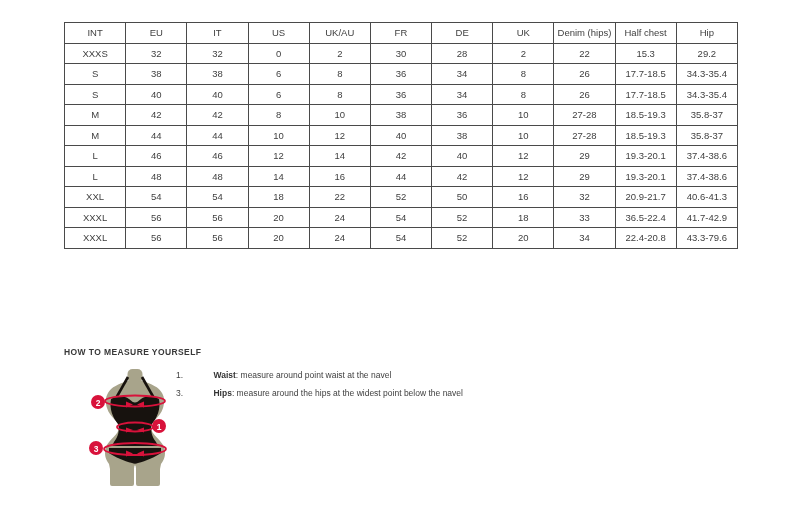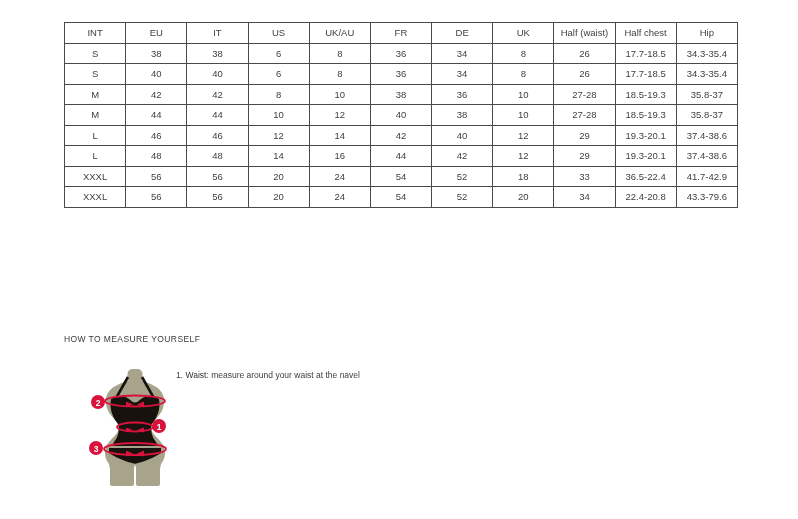--- a/index.html
+++ b/index.html
@@ -18,53 +18,66 @@
   table.size-chart th, table.size-chart td {
     border:1px solid #4a4a4a;
     height:20.5px;
     text-align:center; vertical-align:middle;
     font-size:9.5px; font-weight:400; color:#3e3e3e;
     padding:0 1px; white-space:nowrap; overflow:hidden;
   }
 
   
   .measure-title {
-    position:absolute; left:64px; top:334px;
-    font-size:8.5px; font-weight:normal; letter-spacing:0.4px; color:#393939;
+    position:absolute; left:64px; top:347px;
+    font-size:8.5px; font-weight:bold; letter-spacing:0.4px; color:#393939;
   }
   .figure-wrap { position:absolute; left:78px; top:368px; width:112px; height:122px; }
   .instructions {
     position:absolute; left:176px; top:371px;
     font-size:8.5px; color:#3e3e3e; line-height:1;
   }
   .instructions .item { margin-bottom:9px; white-space:nowrap; }
-  .instructions .item b { font-weight:normal; color:#343434; }
+  .instructions .item b { font-weight:bold; color:#343434;margin-left:28px; }
 </style>
 </head>
 <body>
 
 <div class="page">
 
   <table class="size-chart">
     <thead>
         <tr>
           <th>INT</th>
           <th>EU</th>
           <th>IT</th>
           <th>US</th>
           <th>UK/AU</th>
           <th>FR</th>
           <th>DE</th>
           <th>UK</th>
-          <th>Half (waist)</th>
+          <th>Denim (hips)</th>
           <th>Half chest</th>
           <th>Hip</th>
         </tr>
       </thead>
     <tbody>
+        <tr>
+          <td>XXXS</td>
+          <td>32</td>
+          <td>32</td>
+          <td>0</td>
+          <td>2</td>
+          <td>30</td>
+          <td>28</td>
+          <td>2</td>
+          <td>22</td>
+          <td>15.3</td>
+          <td>29.2</td>
+        </tr>
         <tr>
           <td>S</td>
           <td>38</td>
           <td>38</td>
           <td>6</td>
           <td>8</td>
           <td>36</td>
           <td>34</td>
           <td>8</td>
           <td>26</td>
@@ -128,20 +141,33 @@
           <td>48</td>
           <td>48</td>
           <td>14</td>
           <td>16</td>
           <td>44</td>
           <td>42</td>
           <td>12</td>
           <td>29</td>
           <td>19.3-20.1</td>
           <td>37.4-38.6</td>
+        </tr>
+        <tr>
+          <td>XXL</td>
+          <td>54</td>
+          <td>54</td>
+          <td>18</td>
+          <td>22</td>
+          <td>52</td>
+          <td>50</td>
+          <td>16</td>
+          <td>32</td>
+          <td>20.9-21.7</td>
+          <td>40.6-41.3</td>
         </tr>
         <tr>
           <td>XXXL</td>
           <td>56</td>
           <td>56</td>
           <td>20</td>
           <td>24</td>
           <td>54</td>
           <td>52</td>
           <td>18</td>
@@ -240,17 +266,21 @@
       <g>
         <circle cx="18" cy="80" r="7" fill="#d8123b"></circle>
         <text x="18" y="80.6" text-anchor="middle" dominant-baseline="central" font-family="Liberation Sans, sans-serif" font-size="8.5" font-weight="bold" fill="#ffffff">3</text>
       </g>
     </svg>
   </div>
 
   <div class="instructions">
     <div class="item">
       <span>1.</span>
-      <b>Waist</b><span>: measure around your waist at the navel</span>
+      <b>Waist</b><span>: measure around point waist at the navel</span>
+    </div>
+    <div class="item">
+      <span>3.</span>
+      <b>Hips</b><span>: measure around the hips at the widest point below the navel</span>
     </div>
   </div>
 
 </div>
 
 </body></html>

